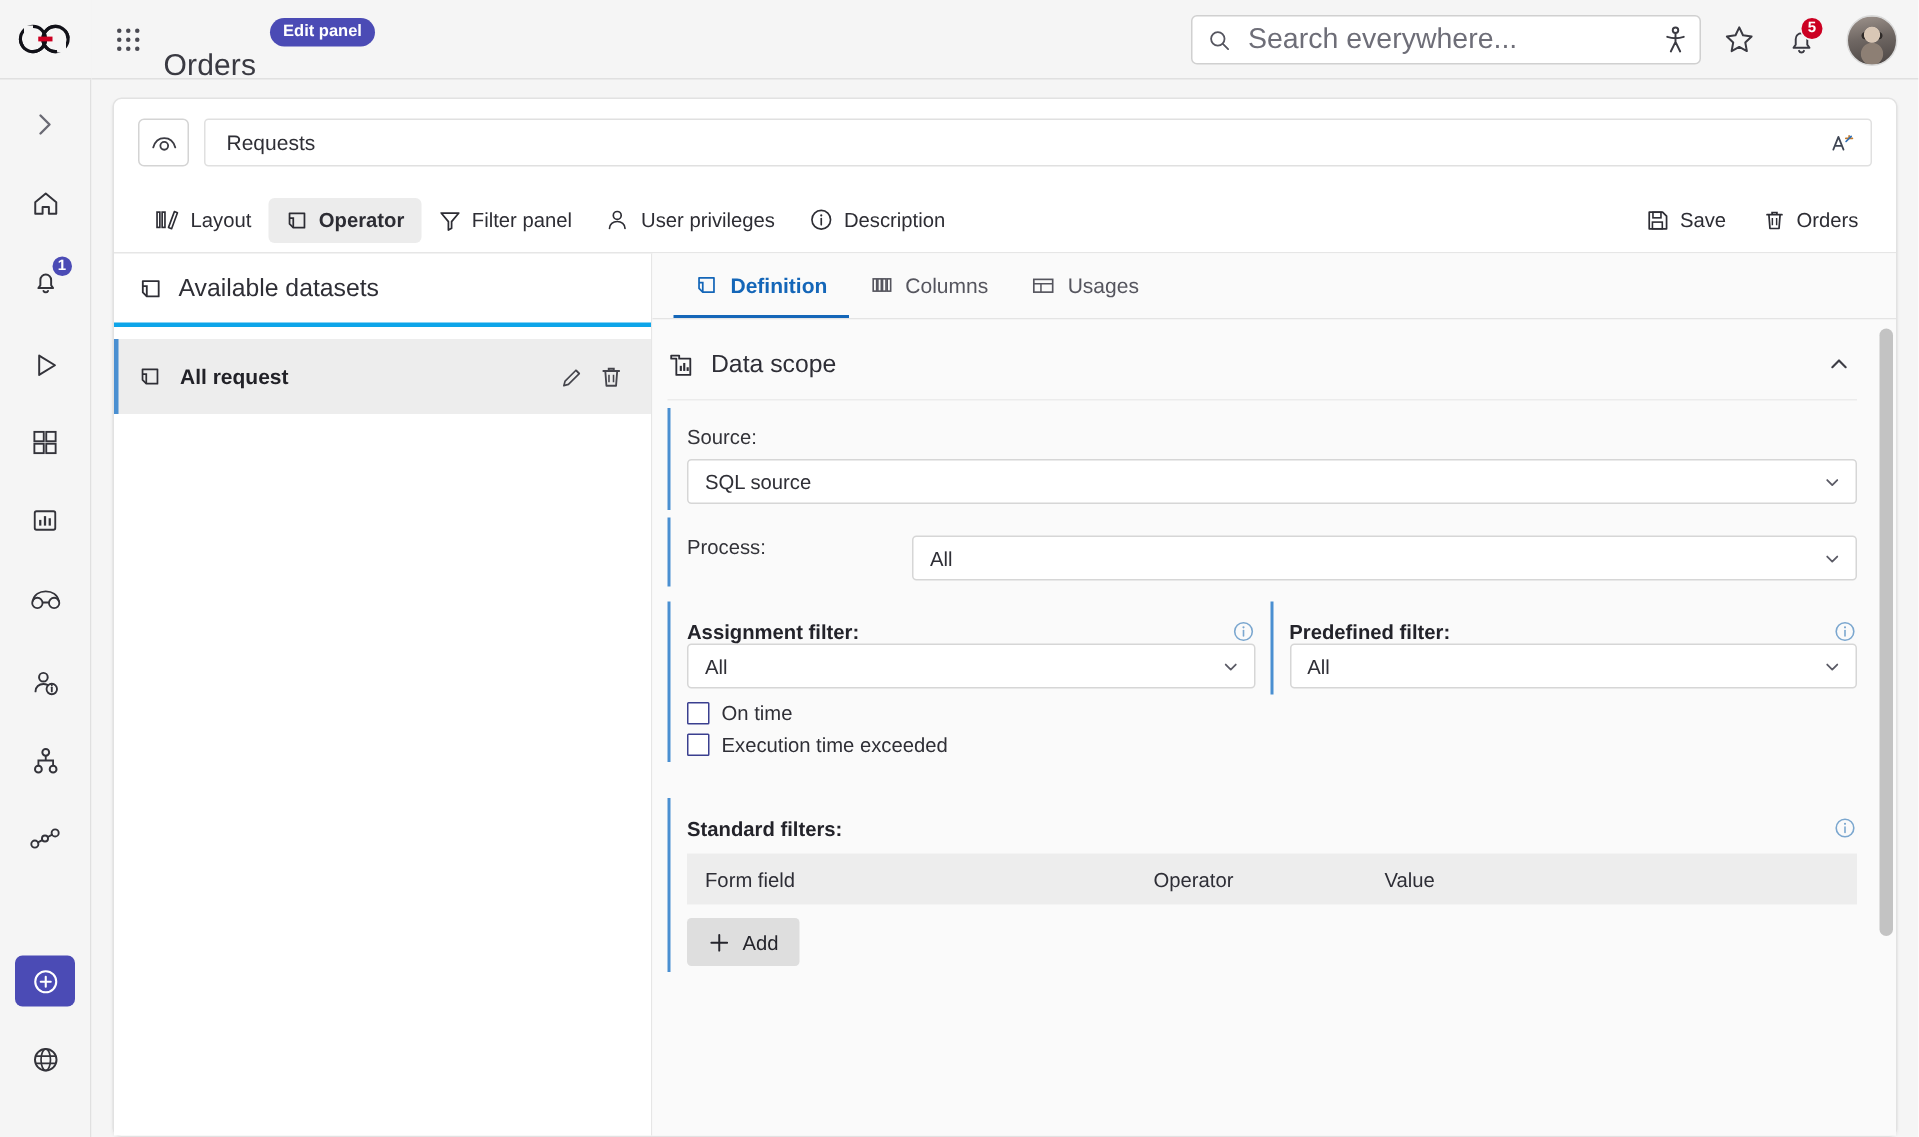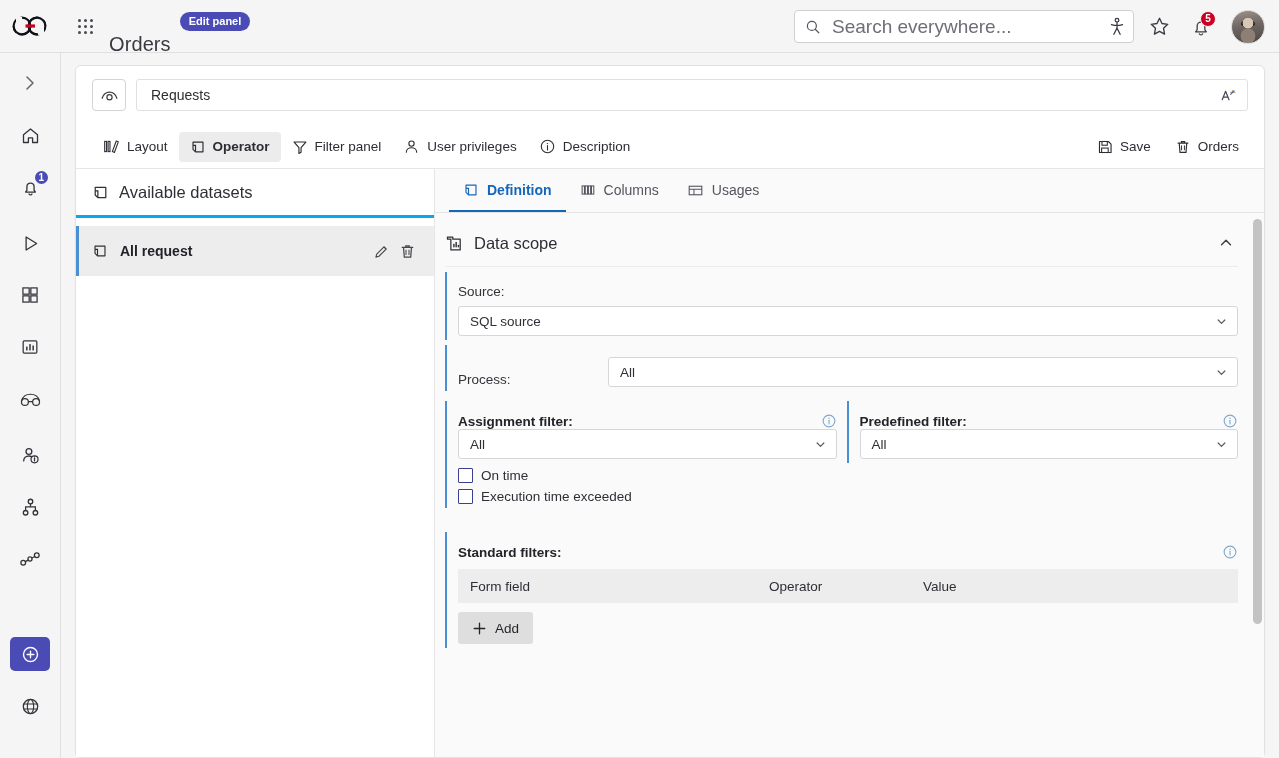--- a/index.html
+++ b/index.html
@@ -262,21 +262,21 @@
     border: 1px solid #d6d6d6;
     border-radius: 3px;
     display: flex; align-items: center;
     padding: 0 9px 0 11px;
     font-size: 13.5px; color: #2f2f36;
     cursor: pointer;
   }
   .select .val { flex: 1 1 auto; }
   .select .car { color: #5b5b66; font-size: 10px; }
 
-  .row-inline { display: flex; align-items: flex-end; }
+  .row-inline { display: flex; align-items: flex-start; }
   .row-inline .field-label { margin-bottom: 0; width: 150px; flex: 0 0 150px; }
   .row-inline .select { flex: 1 1 auto; }
 
   .filters-grid { display: flex; margin-top: 5px; }
   .filters-col { flex: 1 1 50%; min-width: 0; }
   .filters-col.right { margin-left: 10px; }
   .label-row { display: flex; align-items: center; }
   .label-row .field-label { flex: 1 1 auto; margin-bottom: 0; }
   .info-icon { width: 16px; height: 16px; flex: 0 0 16px; cursor: pointer; }
 

